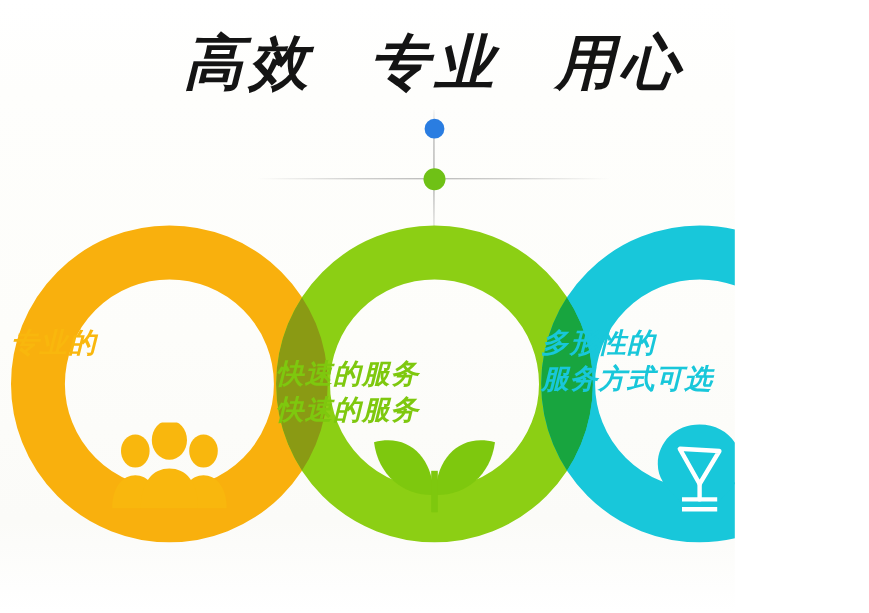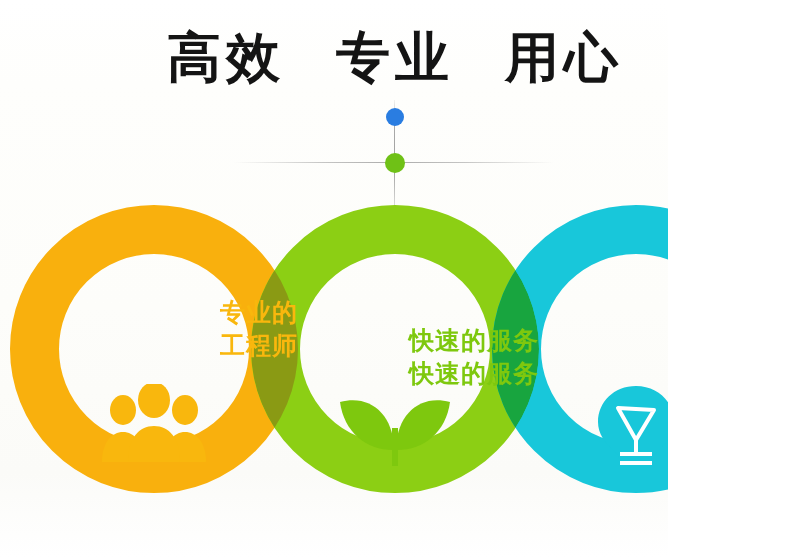--- a/index.html
+++ b/index.html
@@ -13,20 +13,21 @@
     font-family: "Liberation Sans", "DejaVu Sans", sans-serif;
     background: #ffffff;
   }
 
   #poster {
     position: relative;
     width: 668px;
     height: 557px;
     background: linear-gradient(180deg, #ffffff 0%, #fefefc 15%, #fdfdfa 55%, #fbfbf8 85%, #ffffff 100%);
     overflow: hidden;
+    font-style: italic;
   }
 
   
   #headline {
     position: absolute;
     left: 0;
     top: 30px;
     width: 790px;
     text-align: center;
     white-space: nowrap;
@@ -126,21 +127,21 @@
     width: 790px;
     height: 557px;
     pointer-events: none;
   }
 
   
   .circle-text {
     position: absolute;
     top: 296px;
     width: 288px;
-    text-align: right;
+    text-align: left;
     line-height: 1.32;
     font-weight: bold;
     font-size: 25px;
     letter-spacing: 1px;
     white-space: nowrap;
   }
   #text-orange { left: 10px;  color: #f9b70d; }
   #text-green  { left: 251px; color: #7ec80e; }
   #text-cyan   { left: 492px; color: #18c7da; }
   .circle-text .line { display: block; }
@@ -216,28 +217,31 @@
       <circle cx="395" cy="349" r="144" fill="#8a9a14" mask="url(#m-green)"></circle>
     </g>
 
     <g clip-path="url(#c-cyan-annulus)">
       <circle cx="395" cy="349" r="144" fill="#18a53f" mask="url(#m-green)"></circle>
     </g>
   </svg>
 
   <div class="circle-text" id="text-orange" style="color: rgb(249, 183, 13);">
     <span class="line">专业的</span>
-    <span class="line">工程师</span>
   </div>
 
   <div class="circle-text" id="text-green" style="color: rgb(126, 200, 14); margin-top: 28px;">
     <span class="line">快速的服务</span>
     <span class="line">快速的服务</span>
   </div>
 
+  <div class="circle-text" id="text-cyan" style="color: rgb(24, 199, 218);">
+    <span class="line">多形性的</span>
+    <span class="line">服务方式可选</span>
+  </div>
 
   <div class="circle-icon" id="icon-people">
     <svg width="112" height="78" viewBox="0 0 112 78">
       <g fill="#f9b70d">
         <ellipse cx="25" cy="26" rx="13" ry="15"></ellipse>
         <path d="M4 78 C4 58 14 48 25 48 C36 48 46 58 46 78 Z"></path>
         <ellipse cx="87" cy="26" rx="13" ry="15"></ellipse>
         <path d="M66 78 C66 58 76 48 87 48 C98 48 108 58 108 78 Z"></path>
         <ellipse cx="56" cy="16" rx="16" ry="18"></ellipse>
         <path d="M30 78 C30 54 41 42 56 42 C71 42 82 54 82 78 Z"></path>

